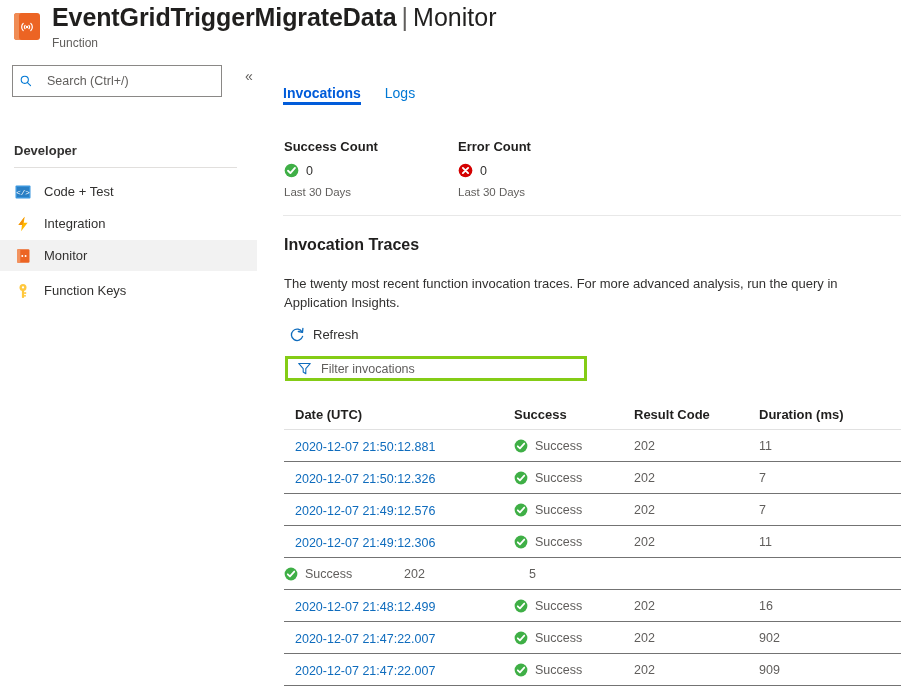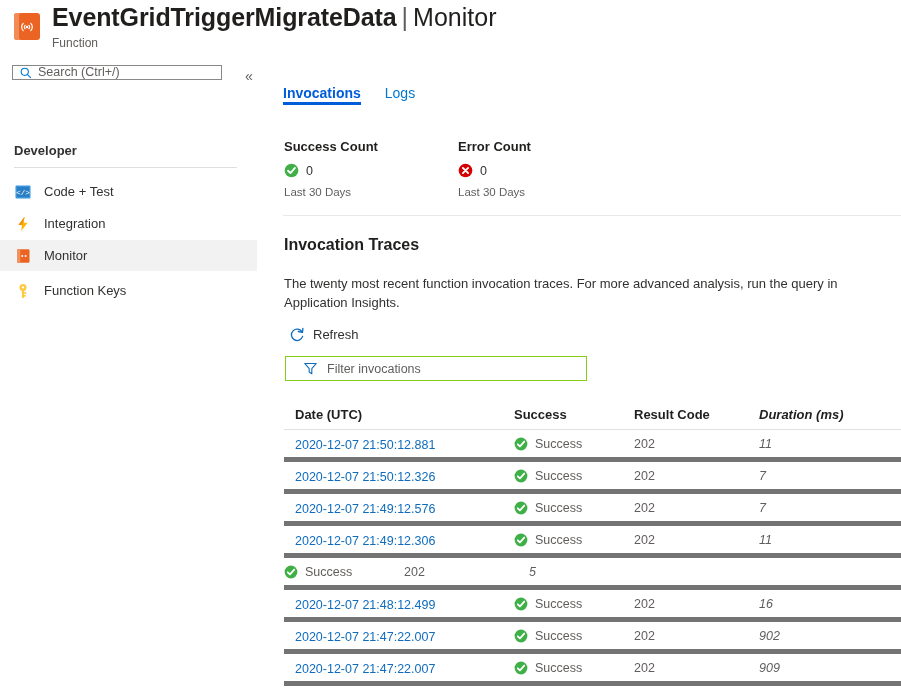--- a/index.html
+++ b/index.html
@@ -26,23 +26,23 @@
   .title-line { font-size: 25px; line-height: 32px; white-space: nowrap; }
   .title-main { font-weight: bold; color: #201f1e; letter-spacing: -0.1px; }
   .title-sep { color: #605e5c; font-weight: normal; padding: 0 5px; }
   .title-sub-page { color: #201f1e; font-weight: normal; }
   .subtitle { font-size: 12px; color: #605e5c; margin-top: 3px; }
 
   
   .sidebar { position: absolute; left: 0; top: 58px; width: 270px; height: 630px; background:#fff; }
   .search-row { position: absolute; left: 12px; top: 7px; width: 248px; height: 24px; }
   .search-box {
-    position: absolute; left:0; top:0; width: 210px; height: 15px;
+    position: absolute; left:0; top:0; width: 210px; height: 32px;
     border: 1px solid #8a8886; background:#fff;
-    display:flex; align-items:center; padding-left: 6px;
+    display:flex; align-items:center; padding-left: 6px; gap: 9px;
   }
   .search-box .mag { width: 14px; height: 14px; flex: 0 0 14px; margin-right: 5px; }
   .search-ph { font-size: 12.5px; color: #605e5c; line-height: 1; }
   .collapse-btn {
     position:absolute; left: 228px; top: 2px; width:18px; height:18px;
     color:#605e5c; font-size: 14px; line-height: 18px; text-align:center; cursor: pointer;
     font-family:"Liberation Sans", sans-serif;
   }
   .nav-item {
     position: relative; height: 31px; width: 257px;
@@ -83,33 +83,33 @@
     position: absolute; left: 1px; top: 216px; width: 595px;
     font-size: 13px; line-height: 19px; color: #323130;
   }
   .toolbar { position: absolute; left: 5px; top: 268px; display: flex; align-items: center; }
   .tb-btn { display:flex; align-items:center; cursor:pointer; margin-right: 22px; }
   .tb-ico { width: 17px; height: 17px; flex:0 0 17px; margin-right: 8px; display:flex; align-items:center; justify-content:center; }
   .tb-label { font-size: 13px; color: #323130; white-space: nowrap; }
 
   .filter-box {
     position: absolute; left: 2px; top: 298px; width: 302px; height: 25px;
-    border: 1px solid #84cc16; background:#fff; display:flex; align-items:center; padding-left: 17px;
+    border: 3px solid #84cc16; background:#fff; display:flex; align-items:center; padding-left: 9px;
   }
   .filter-ico { width:15px; height:15px; flex:0 0 15px; margin-right: 9px; }
   .filter-ph { font-size: 12.5px; color: #605e5c; }
 
   
   .table { position: absolute; left: 1px; top: 342px; width: 617px; }
-  .trow { display: flex; align-items: center; height: 32px; border-bottom: 5px solid #737373; }
+  .trow { display: flex; align-items: center; height: 32px; border-bottom: 1px solid #737373; }
   .trow.head { height: 30px; border-bottom: 1px solid #e1e1e1; }
   .c-date { width: 230px; flex: 0 0 230px; padding-left: 11px; }
   .c-success { width: 120px; flex: 0 0 120px; display:flex; align-items:center; }
   .c-code { width: 125px; flex: 0 0 125px; }
-  .c-dur { flex: 1 1 auto; font-style: italic; }
+  .c-dur { flex: 1 1 auto; }
   .th { font-size: 13px; font-weight: bold; color: #201f1e; }
   .td { font-size: 12.5px; color: #605e5c; }
   .td-link { font-size: 12.5px; color: #0f6cbd; cursor: pointer; }
   .succ-ico { width: 14px; height: 14px; flex:0 0 14px; margin-right: 7px; }
   .succ-text { font-size: 12.5px; color: #605e5c; }
 </style>
 </head>
 <body>
 
 <div id="app">

